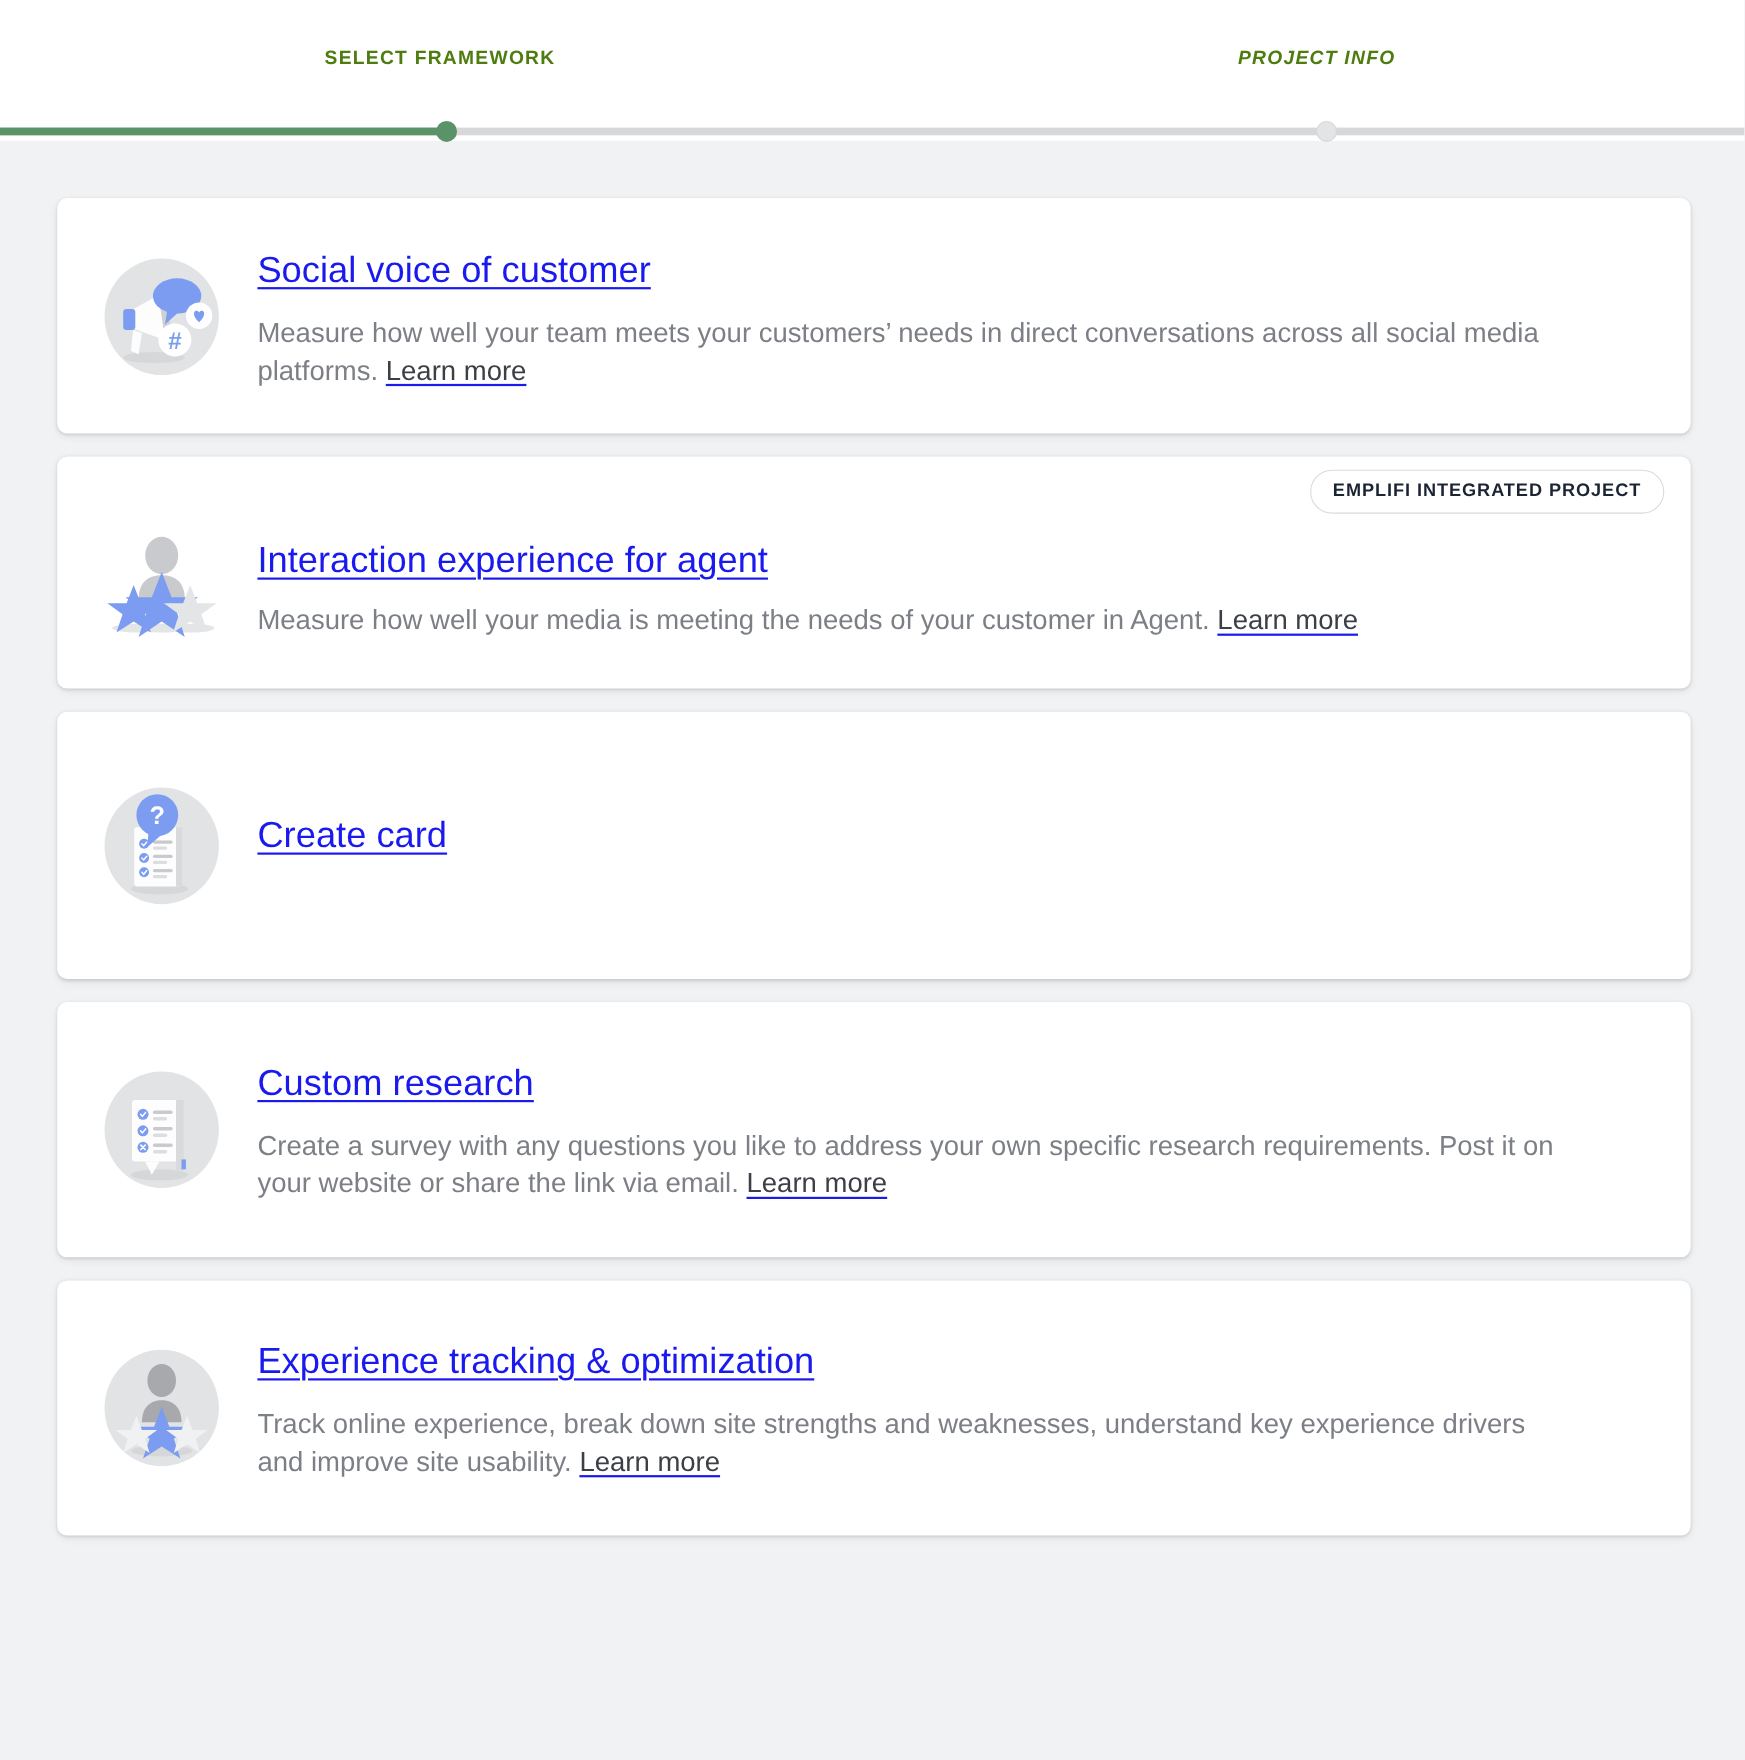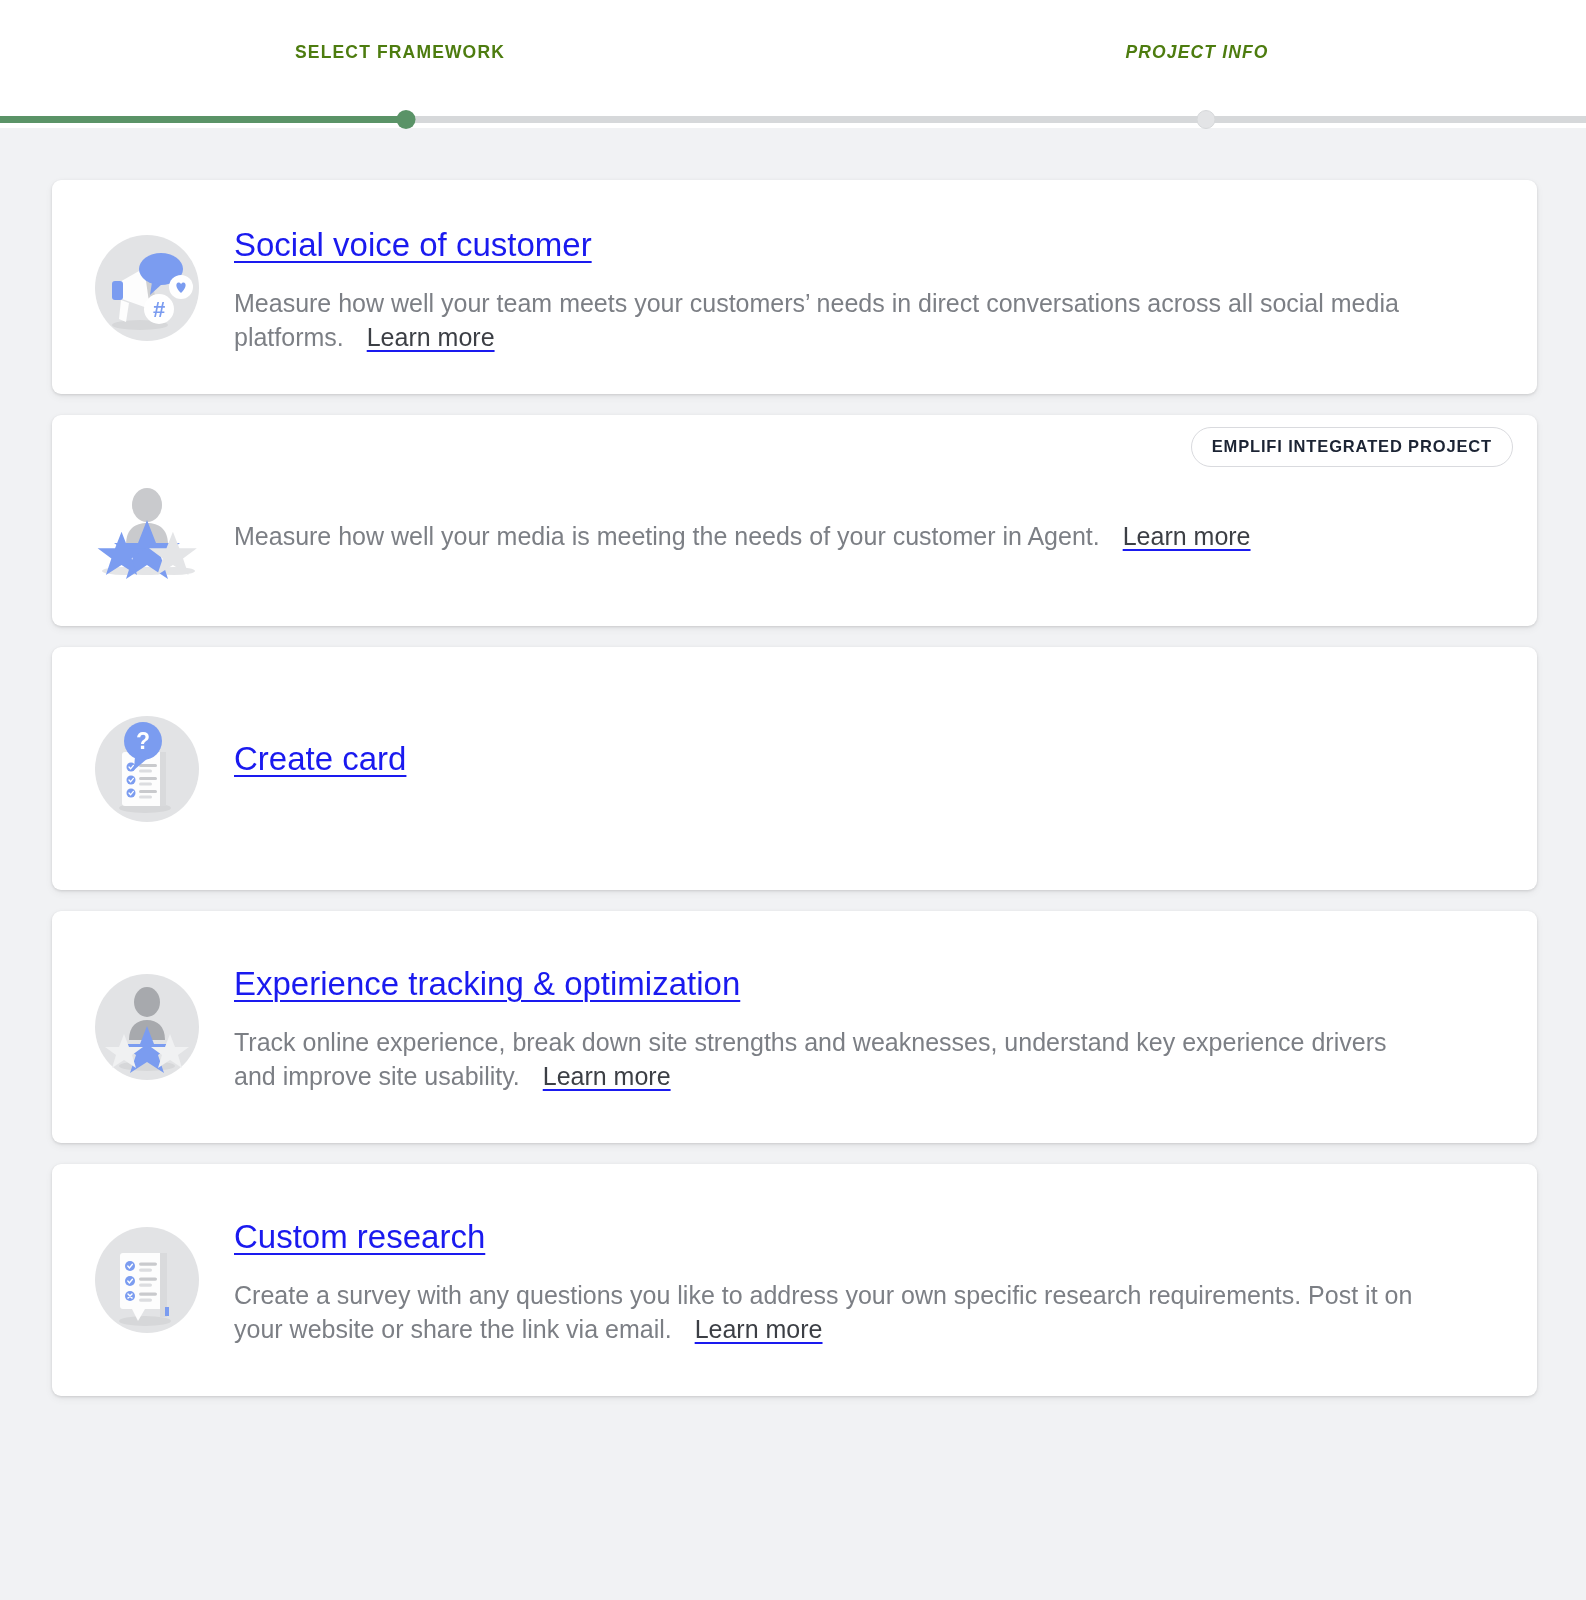--- a/index.html
+++ b/index.html
@@ -140,21 +140,20 @@
   }
 
   .learn-more {
     color: #3c3f45;
     text-decoration: underline;
     text-decoration-color: #1a1aef;
     text-decoration-thickness: 2px;
     text-underline-offset: 4px;
     cursor: pointer;
     white-space: nowrap;
-    margin-left: 16px;
   }
 
   .badge {
     position: absolute;
     top: 12px;
     right: 24px;
     border: 1px solid #d9dade;
     border-radius: 20px;
     padding: 9px 20px 10px 20px;
     font-size: 16.5px;
@@ -229,20 +228,21 @@
           <ellipse cx="59" cy="96" rx="24" ry="4" fill="#e4e5e7"></ellipse>
           <ellipse cx="86" cy="96" rx="21" ry="4" fill="#e4e5e7"></ellipse>
           <ellipse cx="59" cy="30" rx="15" ry="17" fill="#c9cacd"></ellipse>
           <path d="M38 70 C38 54 47 48 59 48 C71 48 80 54 80 70 Z" fill="#c9cacd"></path>
           <path d="M59 45 L68 68 L92 68 L73 82 L80 104 L59 90 L38 104 L45 82 L26 68 L50 68 Z" fill="#7b9cf0"></path>
           <path d="M27 60 L34 78 L53 78 L38 89 L44 107 L27 96 L10 107 L16 89 L1 78 L20 78 Z" fill="#7b9cf0" transform="translate(5,-3) scale(0.92) translate(4,5)"></path>
           <path d="M92 60 L99 78 L118 78 L103 89 L109 107 L92 96 L75 107 L81 89 L66 78 L85 78 Z" fill="#e4e5e7" transform="translate(-8,-3) scale(0.92) translate(9,5)"></path>
         </svg>
       </div>
       <div class="card-body">
+        <a class="card-title">Interaction experience for agent</a>
         <div class="card-desc"><span>Measure how well your media is meeting the needs of your customer in Agent. </span><a class="learn-more">Learn more</a></div>
       </div>
     </div>
   </div>
 
   <div class="framework-card card-3">
     <div class="card-inner">
       <div class="card-icon">
         <svg class="icon-svg" viewBox="0 0 118 118" xmlns="http://www.w3.org/2000/svg">
           <ellipse cx="59" cy="59" rx="52" ry="53" fill="#e2e3e5"></ellipse>
@@ -265,40 +265,20 @@
           <path d="M47 46 L46 60 L60 48 Z" fill="#7b9cf0"></path>
           <text x="55" y="39" font-family="'Liberation Sans', sans-serif" font-size="23" font-weight="bold" fill="#ffffff" text-anchor="middle">?</text>
         </svg>
       </div>
       <div class="card-body">
         <a class="card-title">Create card</a>
       </div>
     </div>
   </div>
 
-  <div class="framework-card card-4">
-    <div class="card-inner">
-      <div class="card-icon">
-        <svg class="icon-svg" viewBox="0 0 118 118" xmlns="http://www.w3.org/2000/svg">
-          <ellipse cx="59" cy="59" rx="52" ry="53" fill="#e2e3e5"></ellipse>
-          <ellipse cx="59" cy="98" rx="28" ry="5" fill="#d6d7d9"></ellipse>
-          <ellipse cx="59" cy="34" rx="13" ry="15" fill="#a7a9ad"></ellipse>
-          <path d="M41 72 C41 58 49 52 59 52 C69 52 77 58 77 72 Z" fill="#a7a9ad"></path>
-          <path d="M59 58 L66 76 L85 76 L70 87 L76 105 L59 94 L42 105 L48 87 L33 76 L52 76 Z" fill="#7b9cf0"></path>
-          <path d="M36 66 L41 79 L55 79 L44 87 L48 100 L36 92 L24 100 L28 87 L17 79 L31 79 Z" fill="#f0f1f2"></path>
-          <path d="M82 66 L87 79 L101 79 L90 87 L94 100 L82 92 L70 100 L74 87 L63 79 L77 79 Z" fill="#f0f1f2"></path>
-        </svg>
-      </div>
-      <div class="card-body">
-        <a class="card-title">Experience tracking &amp; optimization</a>
-        <div class="card-desc"><span>Track online experience, break down site strengths and weaknesses, understand key experience drivers and improve site usability. </span><a class="learn-more">Learn more</a></div>
-      </div>
-    </div>
-  </div>
-
   <div class="framework-card card-5">
     <div class="card-inner">
       <div class="card-icon">
         <svg class="icon-svg" viewBox="0 0 118 118" xmlns="http://www.w3.org/2000/svg">
           <ellipse cx="59" cy="59" rx="52" ry="53" fill="#e2e3e5"></ellipse>
           <ellipse cx="57" cy="100" rx="26" ry="5" fill="#d6d7d9"></ellipse>
           <rect x="32" y="32" width="46" height="56" rx="3" fill="#fdfdfd"></rect>
           <rect x="72" y="32" width="7" height="64" fill="#d9dadc"></rect>
           <path d="M44 88 L57 88 L50 100 Z" fill="#fdfdfd"></path>
           <circle cx="42" cy="45" r="5" fill="#7b9cf0"></circle>
@@ -316,13 +296,33 @@
           <rect x="77" y="86" width="4" height="9" fill="#7b9cf0"></rect>
         </svg>
       </div>
       <div class="card-body">
         <a class="card-title">Custom research</a>
         <div class="card-desc"><span>Create a survey with any questions you like to address your own specific research requirements. Post it on your website or share the link via email. </span><a class="learn-more">Learn more</a></div>
       </div>
     </div>
   </div>
 
+  <div class="framework-card card-4">
+    <div class="card-inner">
+      <div class="card-icon">
+        <svg class="icon-svg" viewBox="0 0 118 118" xmlns="http://www.w3.org/2000/svg">
+          <ellipse cx="59" cy="59" rx="52" ry="53" fill="#e2e3e5"></ellipse>
+          <ellipse cx="59" cy="98" rx="28" ry="5" fill="#d6d7d9"></ellipse>
+          <ellipse cx="59" cy="34" rx="13" ry="15" fill="#a7a9ad"></ellipse>
+          <path d="M41 72 C41 58 49 52 59 52 C69 52 77 58 77 72 Z" fill="#a7a9ad"></path>
+          <path d="M59 58 L66 76 L85 76 L70 87 L76 105 L59 94 L42 105 L48 87 L33 76 L52 76 Z" fill="#7b9cf0"></path>
+          <path d="M36 66 L41 79 L55 79 L44 87 L48 100 L36 92 L24 100 L28 87 L17 79 L31 79 Z" fill="#f0f1f2"></path>
+          <path d="M82 66 L87 79 L101 79 L90 87 L94 100 L82 92 L70 100 L74 87 L63 79 L77 79 Z" fill="#f0f1f2"></path>
+        </svg>
+      </div>
+      <div class="card-body">
+        <a class="card-title">Experience tracking &amp; optimization</a>
+        <div class="card-desc"><span>Track online experience, break down site strengths and weaknesses, understand key experience drivers and improve site usability. </span><a class="learn-more">Learn more</a></div>
+      </div>
+    </div>
+  </div>
+
 </div>
 
 </body></html>

